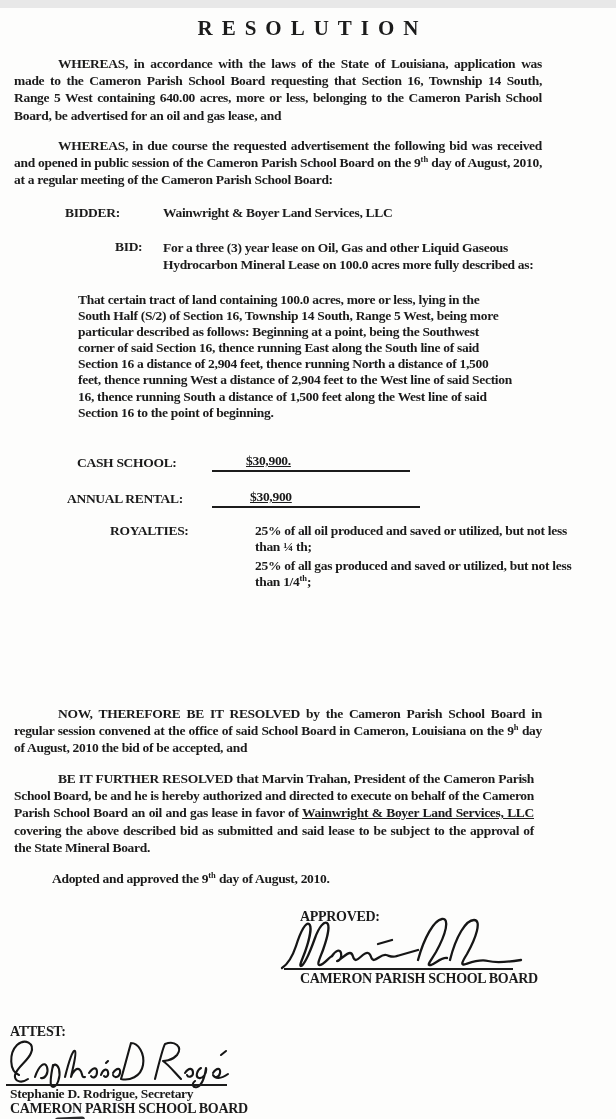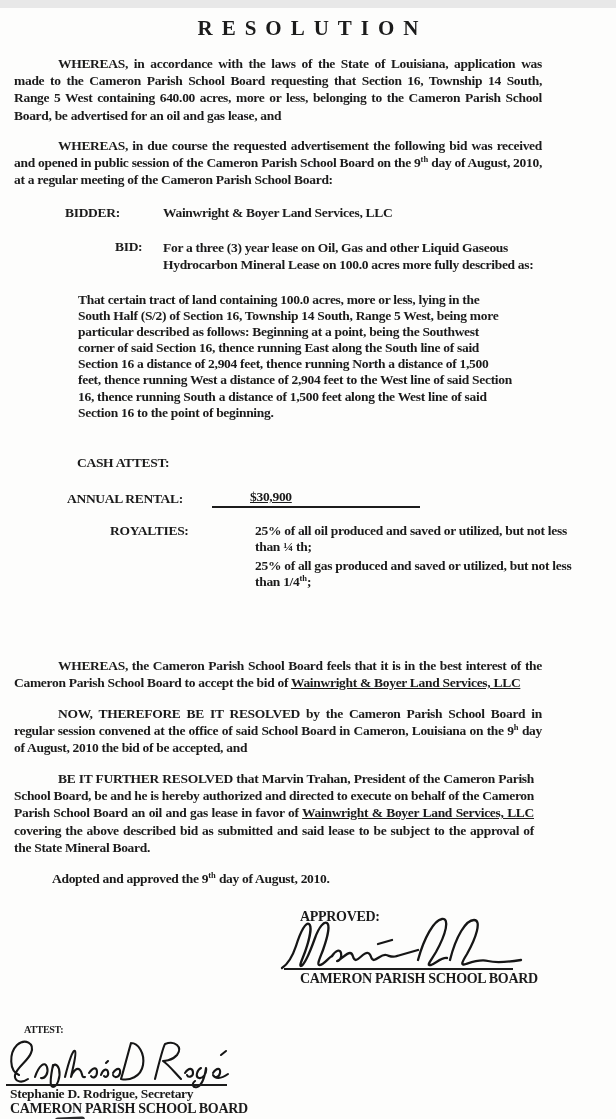--- a/index.html
+++ b/index.html
@@ -64,30 +64,30 @@
   <div class="abs para" style="top:129px"><span>WHEREAS, in due course the requested advertisement the following bid was received and opened in public session of the Cameron Parish School Board on the 9</span><sup>th</sup><span>  day of August, 2010, at a regular meeting of the Cameron Parish School Board:</span></div>
 
   <div class="abs label" style="top:197px;left:65px">BIDDER:</div>
   <div class="abs" style="top:197px;left:163px;width:400px">Wainwright &amp; Boyer Land Services, LLC</div>
 
   <div class="abs label" style="top:231px;left:115px">BID:</div>
   <div class="abs block" style="top:231px;left:163px;width:402px;line-height:17px">For a three (3) year lease on Oil, Gas and other Liquid Gaseous Hydrocarbon Mineral Lease on 100.0 acres more fully described as:</div>
 
   <div class="abs block" style="top:284px;left:78px;width:436px;line-height:16.1px">That certain tract of land containing 100.0 acres, more or less, lying in the South Half (S/2) of Section 16, Township 14 South, Range 5 West, being more particular described as follows:  Beginning at a point, being the Southwest corner of said Section 16, thence running East along the South line of said Section 16 a distance of 2,904 feet, thence running North a distance of 1,500 feet, thence running West a distance of 2,904 feet to the West line of said Section 16, thence running South a distance of 1,500 feet along the West line of said Section 16 to the point of beginning.</div>
 
-  <div class="abs label" style="top:447px;left:77px">CASH ATTEST:</div>
+  <div class="abs label" style="top:447px;left:77px">CASH SCHOOL:</div>
+  <div class="abs field" style="top:445px;left:212px;width:198px"><span style="padding-left:34px">$30,900.</span></div>
 
   <div class="abs label" style="top:483px;left:67px">ANNUAL RENTAL:</div>
   <div class="abs field" style="top:481px;left:212px;width:208px"><span style="padding-left:38px">$30,900</span></div>
 
   <div class="abs label" style="top:515px;left:110px">ROYALTIES:</div>
   <div class="abs block" style="top:515px;left:255px;width:330px;line-height:16.4px"><span>25% of all oil produced and saved or utilized, but not less than ¼ th;</span></div>
   <div class="abs block" style="top:550px;left:255px;width:330px;line-height:16.4px"><span>25% of all gas produced and saved or utilized, but not less than 1/4</span><sup>th</sup><span>;</span></div>
 
-  <div class="abs para" style="top:649px"><span>WHEREAS, the Cameron Parish School Board feels that it is in the best interest of the Cameron Parish School Board to accept the bid of </span><span class="u">Wainwright &amp; Boyer Land Services, LLC</span></div>
 
   <div class="abs para" style="top:697px"><span>NOW, THEREFORE BE IT RESOLVED by the Cameron Parish School Board in regular session convened at the office of said School Board in Cameron, Louisiana on the 9</span><sup>h</sup><span> day of  August, 2010 the bid of  be accepted, and</span></div>
 
   <div class="abs para" style="top:762px;width:520px"><span>BE IT FURTHER RESOLVED that Marvin Trahan, President of the Cameron Parish School Board, be and he is hereby authorized and directed to execute on behalf of the Cameron Parish School Board an oil and gas lease in favor of </span><span class="u"> Wainwright &amp; Boyer Land Services, LLC</span><span> covering the above described bid as submitted and said lease to be subject to the approval of the State Mineral Board.</span></div>
 
   <div class="abs" style="top:863px;left:52px"><span>Adopted and approved the 9</span><sup>th</sup><span> day of August, 2010.</span></div>
 
   <div class="abs label" style="top:901px;left:300px;font-size:14px">APPROVED:</div>
 
   <svg class="abs sig" style="top:904px;left:280px" width="245" height="60" viewBox="0 0 245 60" role="img" aria-label="Marvin Trahan signature">
@@ -97,21 +97,21 @@
     <path d="M117,44 L138,38"></path>
     <path d="M138,48 C144,26 154,8 162,7 C170,6 166,22 156,40 C150,50 146,54 151,53 C156,51 162,45 167,46"></path>
     <path d="M170,48 C176,24 186,8 194,8 C202,8 196,26 187,42 C182,50 180,54 186,52 C192,50 200,47 208,49 C216,51 228,50 241,48"></path>
   </svg>
   <div class="abs rule" style="top:960px;left:284px;width:229px"></div>
 
   <div class="abs names" style="top:964px;left:300px">
     <div style="font-size:14px">CAMERON PARISH SCHOOL BOARD</div>
   </div>
 
-  <div class="abs label" style="top:1016px;left:24px;font-size:10px">ATTEST:</div>
+  <div class="abs label" style="top:1016px;left:10px;font-size:14px">ATTEST:</div>
 
   <svg class="abs sig sig-steph" style="top:1029px;left:5px" width="228" height="52" viewBox="0 0 228 52" role="img" aria-label="Stephanie D Rodrigue signature">
     <path d="M14,38 C4,34 4,16 12,8 C20,1 30,6 26,16 C23,24 12,30 10,38 C9,44 16,47 23,42"></path>
     <path d="M30,40 C34,28 40,24 42,30 C44,36 40,42 36,41"></path>
     <path d="M48,28 C46,38 44,50 48,50 C52,50 56,40 54,32 C52,26 48,27 48,30"></path>
     <path d="M60,40 C64,24 68,12 70,14 C72,16 68,30 66,40 C68,34 72,30 75,33 C78,36 76,41 80,40"></path>
     <path d="M84,36 C88,30 92,30 92,35 C92,40 88,42 86,39"></path>
     <path d="M96,38 C98,32 102,31 103,35 C104,39 101,41 99,39"></path>
     <path d="M101,26 L103,24"></path>
     <path d="M108,36 C112,30 116,31 115,36 C114,41 109,41 108,38"></path>

